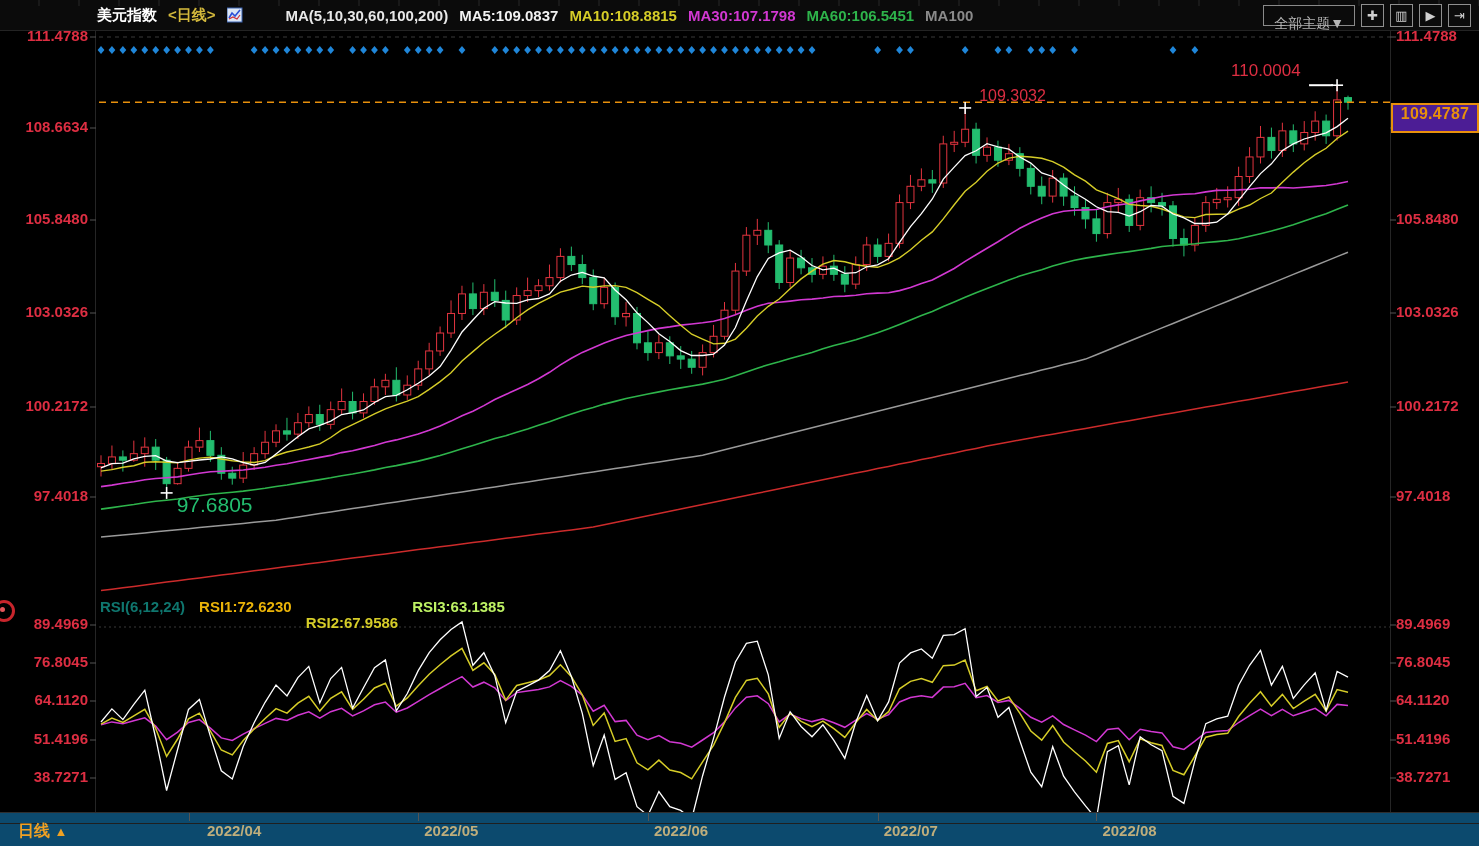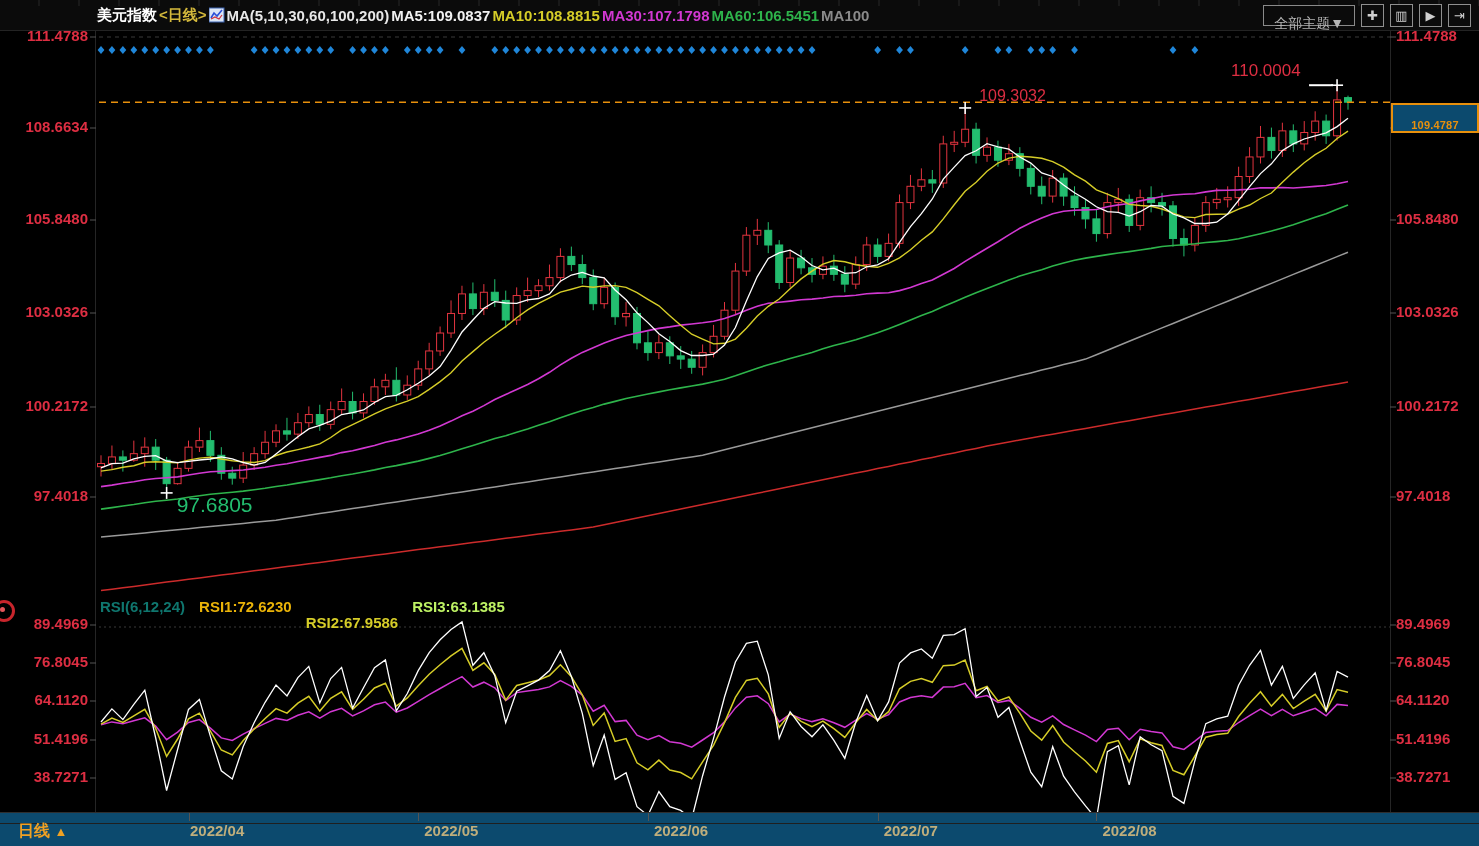--- a/index.html
+++ b/index.html
@@ -3,46 +3,46 @@
 <meta charset="utf-8">
 <style>
   html,body{margin:0;padding:0;background:#000;}
   body{width:1479px;height:846px;position:relative;overflow:hidden;
        font-family:"Liberation Sans","DejaVu Sans",sans-serif;}
   
   .top-bar{position:absolute;left:0;top:0;width:1479px;height:30px;background:#0b0b0b;
            border-bottom:1px solid #232323;z-index:5;display:flex;align-items:center;
            background-image:repeating-linear-gradient(90deg,transparent 0 38px,#191919 38px 40px);
            background-size:100% 6px;background-repeat:no-repeat;background-position:0 0;}
-  .title-group{display:flex;align-items:center;gap:2px;margin-left:97px;white-space:nowrap;}
+  .title-group{display:flex;align-items:center;gap:11px;margin-left:97px;white-space:nowrap;}
   .sym{color:#fff;font-weight:700;font-size:15px;}
   .ptag{color:#d4b93c;font-weight:700;font-size:15px;}
   .chart-icon{width:16px;height:16px;display:inline-block;}
   .ma-set,.ma-val{font-size:15px;font-weight:700;}
-  .ma-set{color:#e8e8e8;}
+  .ma-set{color:#e8e8e8;margin-left:32px;}
   .top-right{position:absolute;right:8px;top:4px;display:flex;align-items:center;gap:6px;}
   .theme-btn{background:#0b0b0b;border:1px solid #8a8a8a;color:#b5b5b5;font-size:14px;
              height:21px;line-height:19px;padding:8px 10px;cursor:pointer;}
   .tool-icon{width:21px;height:21px;border:1px solid #8f8f8f;color:#cfcfcf;font-size:13px;
              display:inline-flex;align-items:center;justify-content:center;cursor:pointer;background:#0b0b0b;}
   
   #chart-svg{position:absolute;left:0;top:0;z-index:1;}
   
   .yl{position:absolute;font-size:15px;font-weight:700;color:#dd2e42;z-index:2;white-space:nowrap;}
   .yl.left{width:88px;text-align:right;}
   
   .rsi-header{position:absolute;left:100px;top:598px;z-index:3;display:flex;gap:14px;
               font-size:15px;font-weight:700;white-space:nowrap;}
   .red-dot-icon{position:absolute;left:-7px;top:600px;width:16px;height:16px;border-radius:50%;
                 border:3px solid #c8252c;background:#000;z-index:3;}
   .red-dot-icon i{position:absolute;left:4px;top:4px;width:5px;height:5px;border-radius:50%;background:#e4555a;}
   
-  #price-tag{position:absolute;left:1391px;top:103px;width:84px;height:26px;background:#0c4a6e;
-             border:2px solid #e8900c;color:#e8900c;font-size:11px;font-weight:700;z-index:4;
-             display:flex;align-items:flex-end;justify-content:center;letter-spacing:.2px;}
+  #price-tag{position:absolute;left:1391px;top:103px;width:84px;height:26px;background:#4c1d95;
+             border:2px solid #e8900c;color:#e8900c;font-size:16px;font-weight:700;z-index:4;
+             display:flex;align-items:flex-start;justify-content:center;letter-spacing:.2px;}
   
   .ann{position:absolute;z-index:3;font-weight:400;white-space:nowrap;text-align:right;}
   #ann-low{color:#23bd6f;font-size:21px;}
   #ann-prev-high{color:#dd2e42;font-size:16px;}
   #ann-high{color:#dd2e42;font-size:17px;}
   
   .bottom-bar{position:absolute;left:0;top:812px;width:1479px;height:34px;background:#0c4a6e;
               border-top:1px solid #2e2e2e;z-index:5;}
   .bottom-bar .inner-line{position:absolute;left:0;top:10px;width:100%;border-top:1px solid #1f1f1f;}
   .period{position:absolute;left:18px;top:8px;color:#f0a123;font-size:16px;font-weight:700;cursor:pointer;}
@@ -467,21 +467,21 @@
 
 <div id="ann-low" class="ann" style="left: 176.632px; top: 492.913px;">97.6805</div>
 <div id="ann-prev-high" class="ann" style="left: 979.149px; top: 86.9384px;">109.3032</div>
 <div id="ann-high" class="ann" style="left: 1231.06px; top: 61.2053px;">110.0004</div>
 
 <div class="bottom-bar">
   <div class="inner-line"></div>
   <span class="period"><span>日线</span> <span class="tri">▲</span></span>
   <div id="x-labels">
       <span class="xtick" style="left: 188.509px;"></span>
-      <span class="xl" style="left: 190px;">2022/04</span>
+      <span class="xl" style="left: 207px;">2022/04</span>
       <span class="xtick" style="left: 418.219px;"></span>
       <span class="xl" style="left: 424.219px;">2022/05</span>
       <span class="xtick" style="left: 647.93px;"></span>
       <span class="xl" style="left: 653.93px;">2022/06</span>
       <span class="xtick" style="left: 877.64px;"></span>
       <span class="xl" style="left: 883.64px;">2022/07</span>
       <span class="xtick" style="left: 1096.41px;"></span>
       <span class="xl" style="left: 1102.41px;">2022/08</span>
     </div>
 </div>

